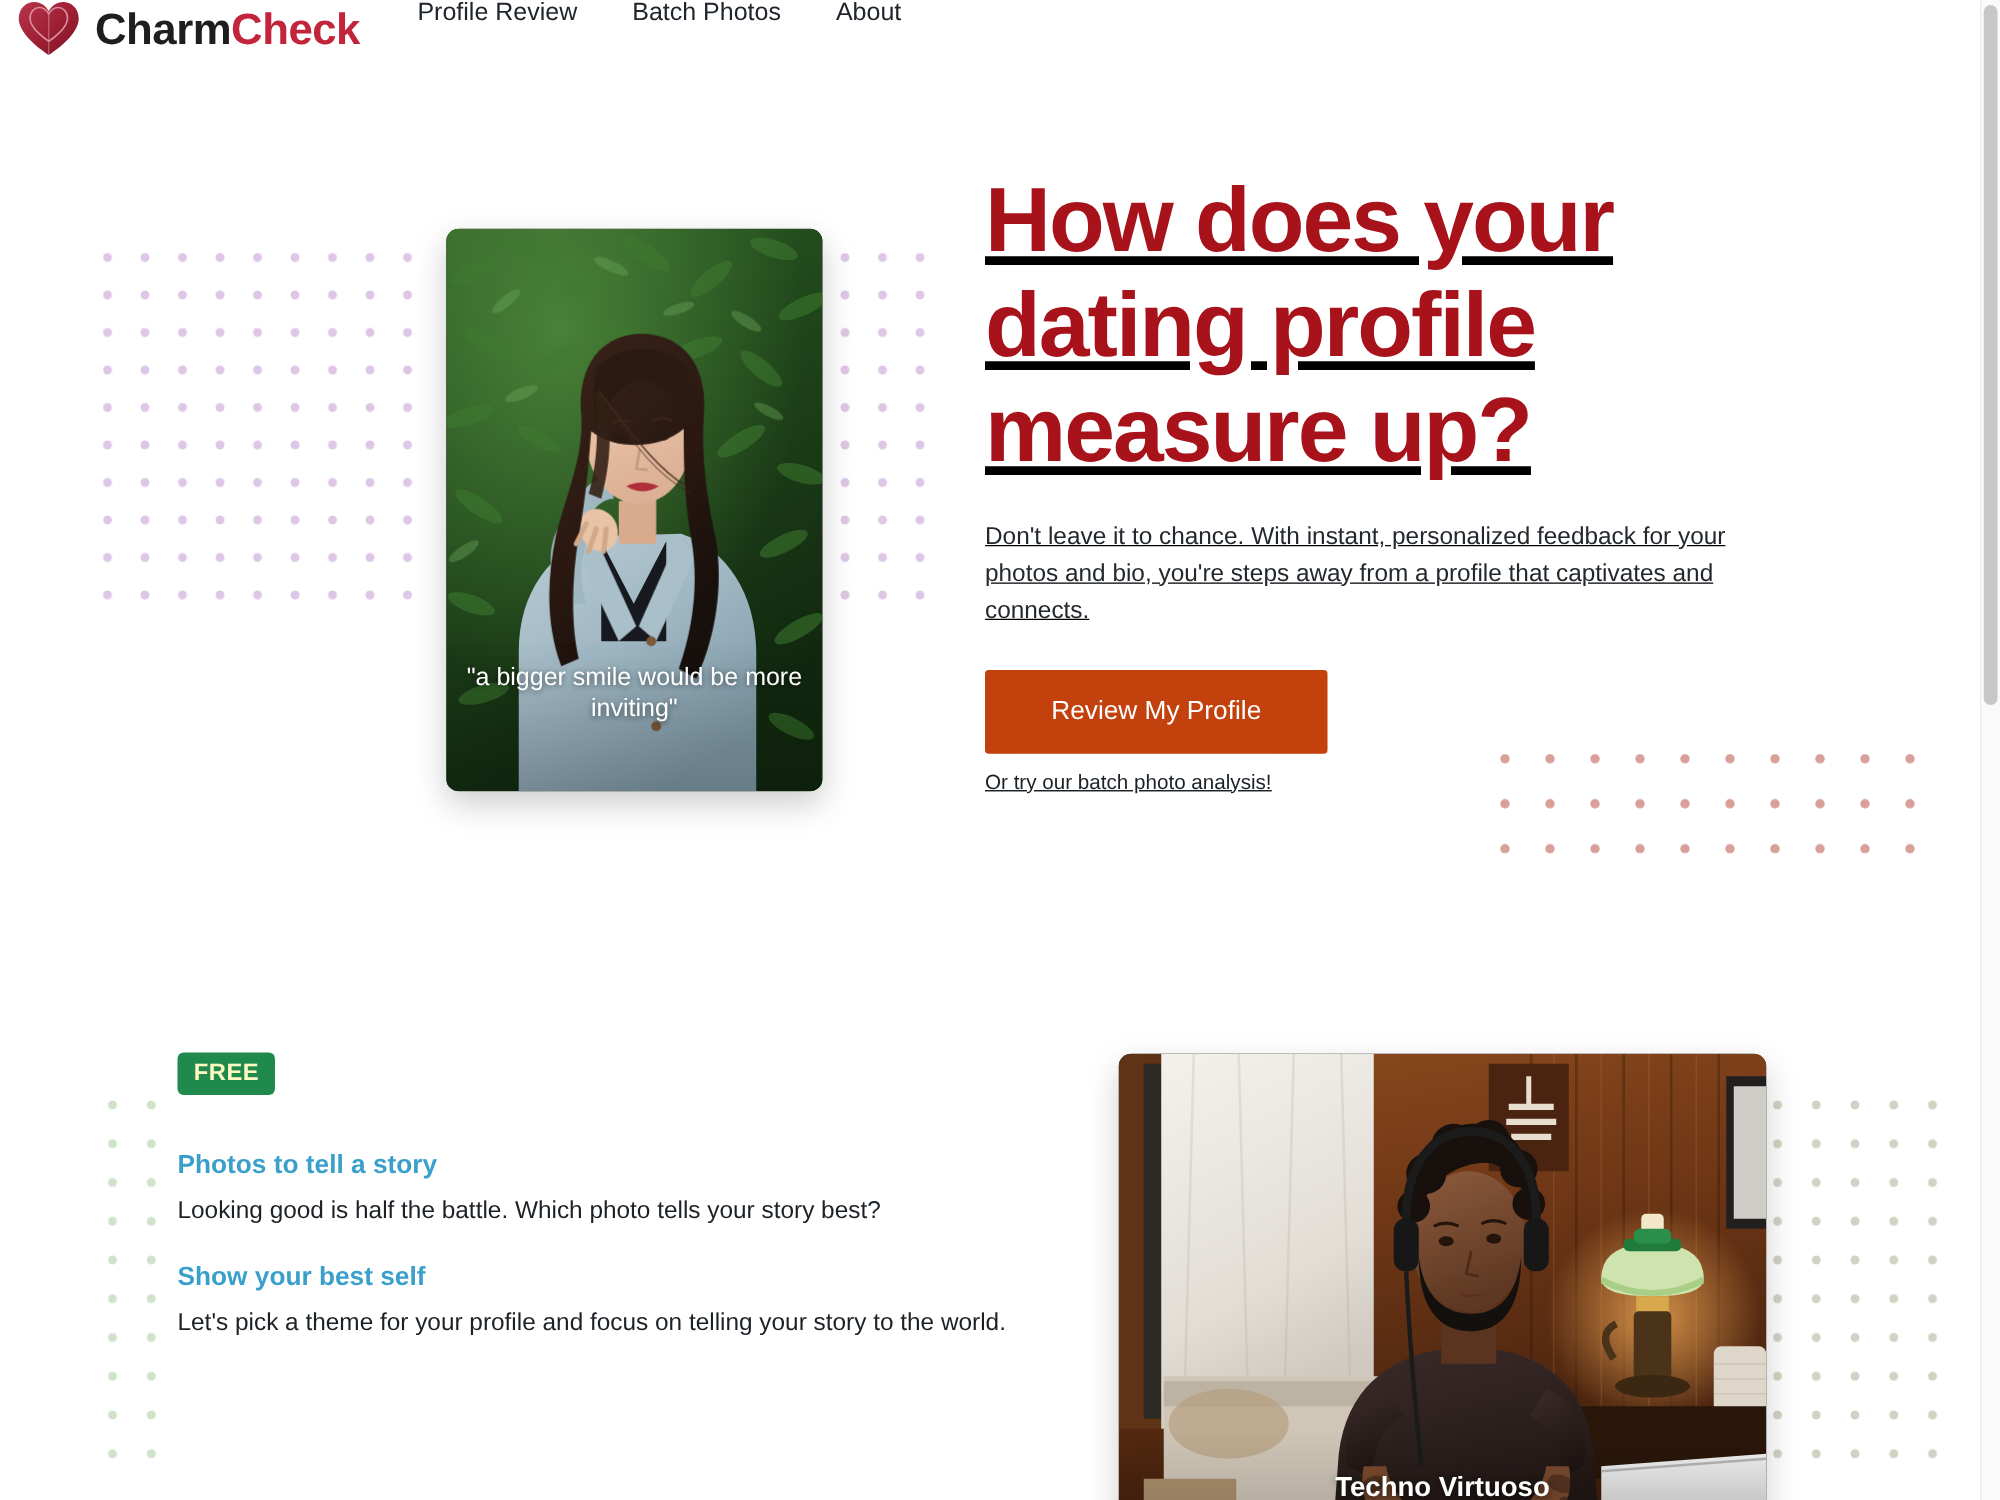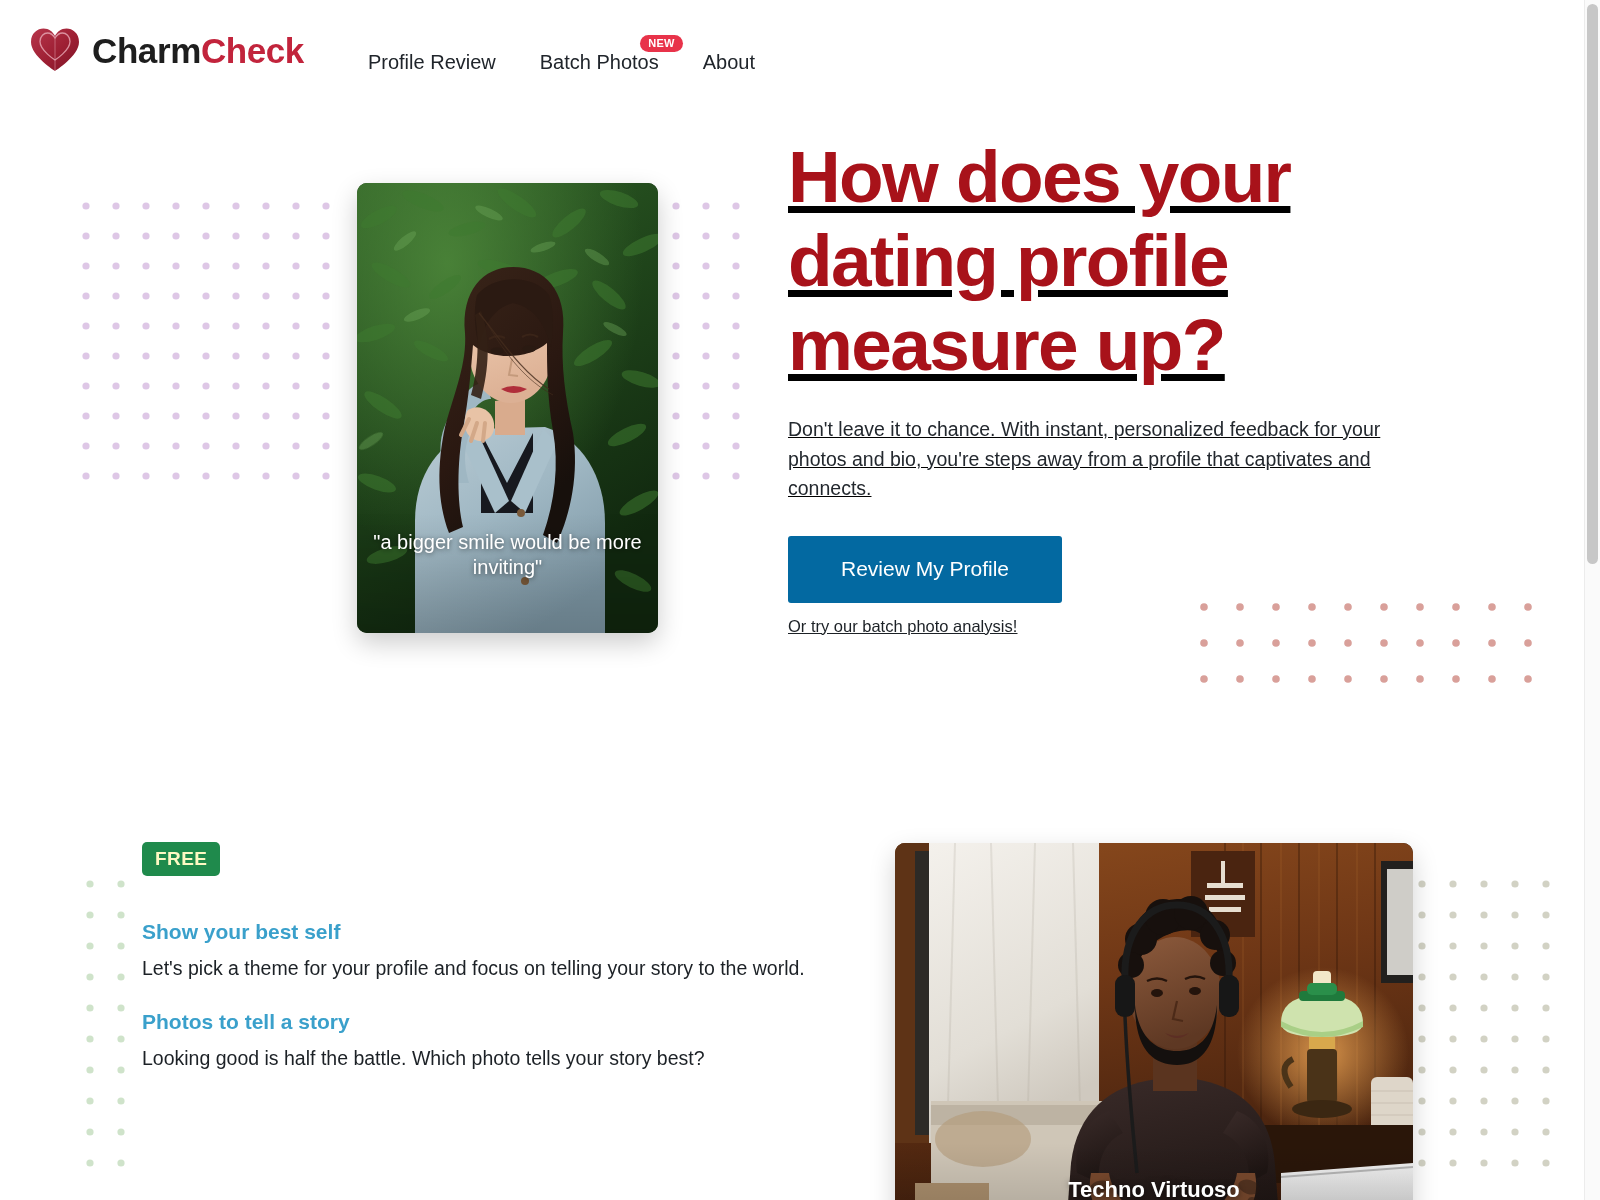--- a/index.html
+++ b/index.html
@@ -17,29 +17,28 @@
     position: relative;
     width: 1600px;
     height: 1200px;
     background: #ffffff;
     overflow: hidden;
   }
 
   
   .site-header {
     position: absolute;
-    top: 0; left: 16px;
+    top: 0; left: 0;
     width: 1554px;
     height: 73px;
     display: flex;
-    align-items: flex-end;
+    align-items: flex-start;
     padding-left: 14px;
     background: #ffffff;
     z-index: 30;
-    gap: 18px;
   }
 
   .brand {
     display: flex;
     align-items: center;
     gap: 12px;
     text-decoration: none;
     margin-right: 46px;
   }
   .brand-mark { width: 50px; height: 46px; display: block; flex: 0 0 auto; }
@@ -142,21 +141,21 @@
     color: #23282e;
     font-size: 19.5px;
     line-height: 29.5px;
     max-width: 600px;
     margin-bottom: 32px;
   }
   .cta-btn {
     display: inline-flex;
     align-items: center;
     justify-content: center;
-    background: #0369a1;
+    background: #c2410c;
     color: #ffffff;
     font-size: 21px;
     border: none;
     border-radius: 3px;
     padding: 0 24px;
     height: 67px;
     min-width: 274px;
     cursor: pointer;
     font-family: inherit;
   }
@@ -474,26 +473,26 @@
   </section>
 
   <section class="tips-section">
 
     <div class="tips-col">
       <div class="tips-head">
         <span class="badge-free">FREE</span>
       </div>
 
       <div class="tip">
+        <div class="tip-title">Photos to tell a story</div>
+        <div class="tip-body">Looking good is half the battle. Which photo tells your story best?</div>
+      </div>
+      <div class="tip">
         <div class="tip-title">Show your best self</div>
         <div class="tip-body">Let's pick a theme for your profile and focus on telling your story to the world.</div>
-      </div>
-      <div class="tip">
-        <div class="tip-title">Photos to tell a story</div>
-        <div class="tip-body">Looking good is half the battle. Which photo tells your story best?</div>
       </div>
     </div>
 
     <div class="tips-photo-wrap">
       <svg class="photo-canvas" viewBox="0 0 518 400" preserveAspectRatio="xMidYMid slice">
         <defs>
           <linearGradient id="wood" x1="0" y1="0" x2="0.2" y2="1">
             <stop offset="0%" stop-color="#8a4a1d"></stop>
             <stop offset="40%" stop-color="#6f3716"></stop>
             <stop offset="100%" stop-color="#3d1d0c"></stop>

